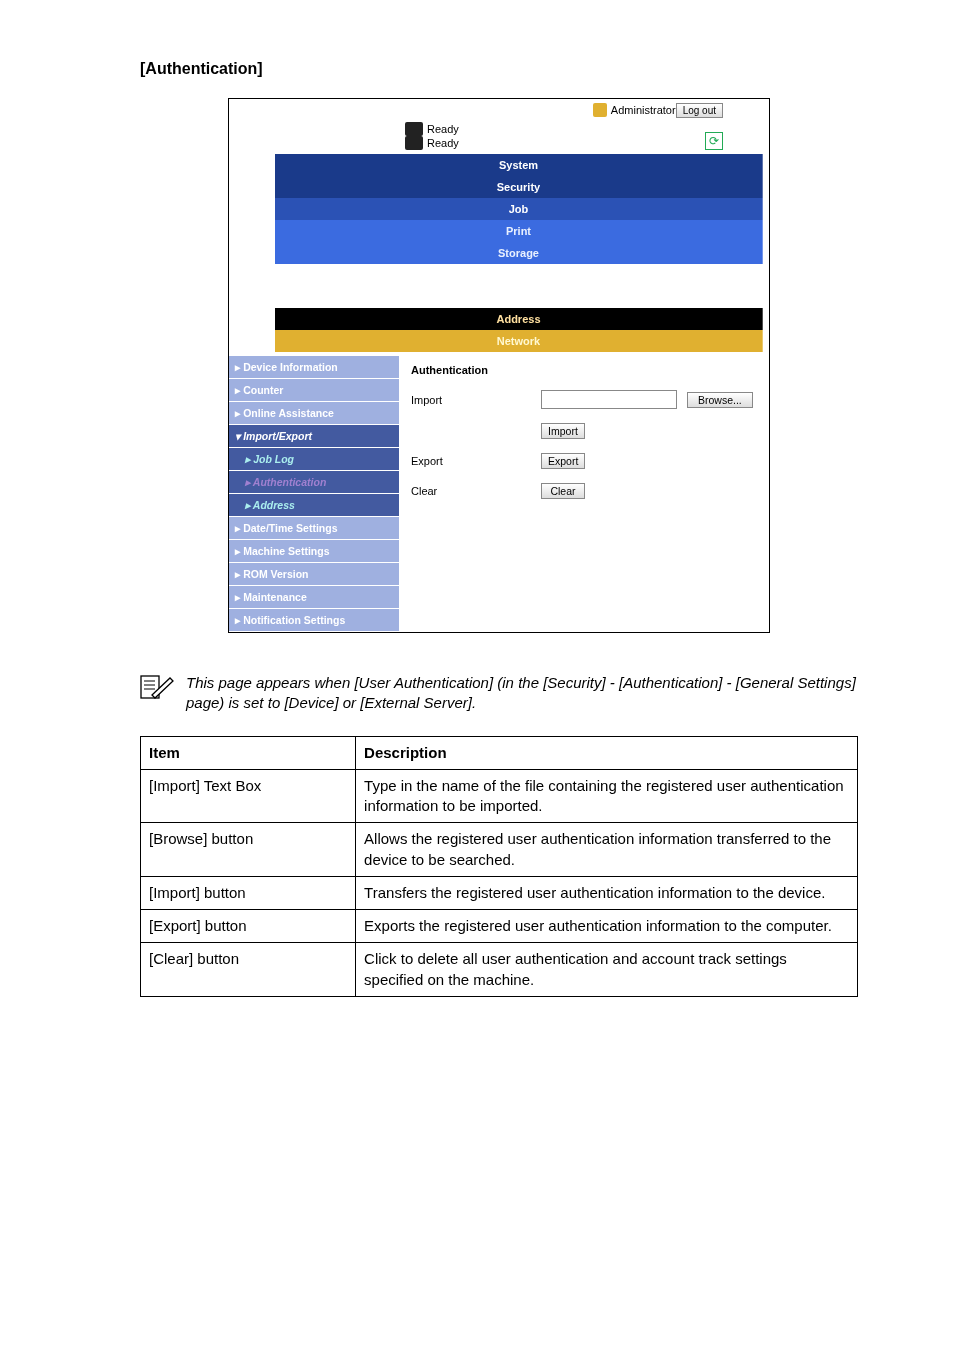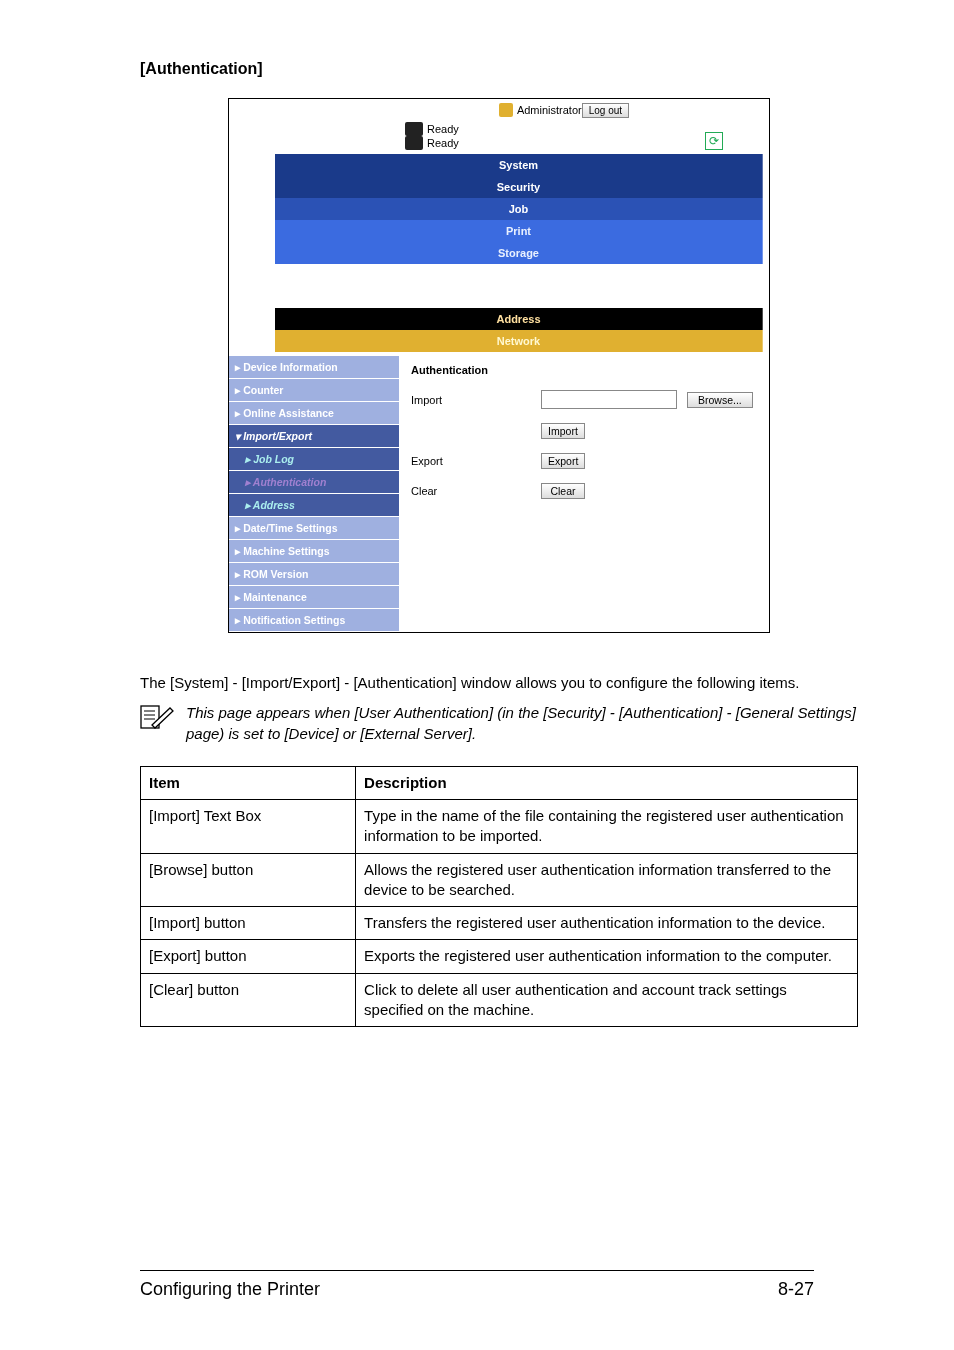--- a/index.html
+++ b/index.html
@@ -32,21 +32,21 @@
     border: 1px solid #000;
     background: #fff;
     font-size: 11px;
   }
   .ss-header {
     background: #fff;
     padding: 4px 6px;
   }
   .ss-topbar {
     display: flex;
-    justify-content: center;
+    justify-content: flex-end;
     align-items: flex-start;
     padding: 0 40px 4px 170px;
   }
   .admin-block { display: flex; align-items: center; gap: 4px; }
   .admin-icon {
     width: 14px; height: 14px; background: #e0b030; border-radius: 2px;
     display: inline-block;
   }
   .logout-btn {
     border: 1px solid #888; background: linear-gradient(#fff,#ddd);
@@ -271,21 +271,20 @@
           <div class="form-row">
             <div class="form-label">Clear</div>
             <button class="win-btn sm">Clear</button>
           </div>
         </div>
       </div>
 
     </div>
   </div>
 
-  <p class="para">The [System] - [Import/Export] - [Authentication] window allows you to configure the following items.</p>
 
   <div class="note-row">
     <div>
       <svg width="34" height="26" viewBox="0 0 34 26">
         <rect x="1" y="3" width="18" height="22" fill="none" stroke="#000" stroke-width="1.3"></rect>
         <line x1="4" y1="8" x2="15" y2="8" stroke="#000" stroke-width="1"></line>
         <line x1="4" y1="12" x2="15" y2="12" stroke="#000" stroke-width="1"></line>
         <line x1="4" y1="16" x2="15" y2="16" stroke="#000" stroke-width="1"></line>
         <path d="M12 22 L30 5 L33 8 L15 25 Z" fill="#fff" stroke="#000" stroke-width="1.3"></path>
       </svg>
@@ -317,21 +316,14 @@
         <td>[Export] button</td>
         <td>Exports the registered user authentication information to the computer.</td>
       </tr>
       <tr>
         <td>[Clear] button</td>
         <td>Click to delete all user authentication and account track settings specified on the machine.</td>
       </tr>
     </tbody>
   </table>
 
-  <div class="footer">
-    <div class="footer-line"></div>
-    <div class="footer-row">
-      <span>Configuring the Printer</span>
-      <span>8-27</span>
-    </div>
-  </div>
 
 </div>
 
 </body></html>

